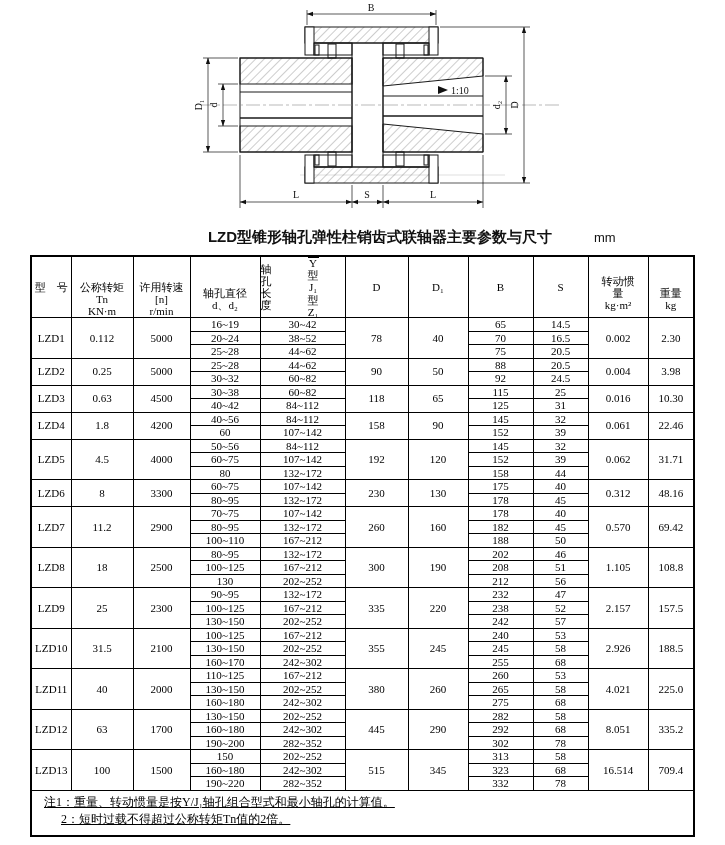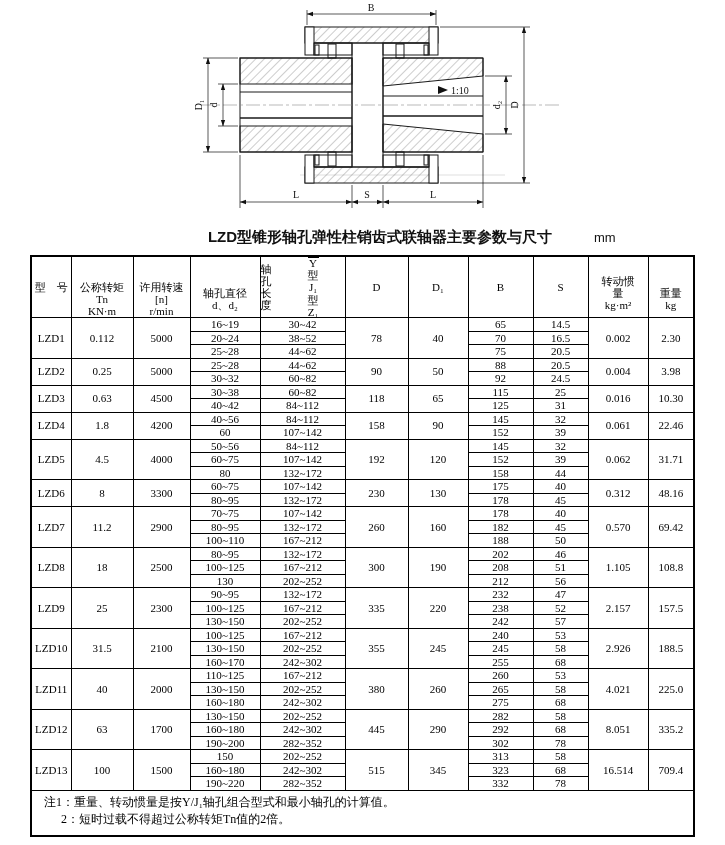--- a/index.html
+++ b/index.html
@@ -22,21 +22,21 @@
   .spec th,.spec td{border:1px solid #000;padding:0;margin:0;text-align:center;vertical-align:middle;
              font-size:11px;font-weight:400;line-height:1.1;color:#000;overflow:hidden;}
   .spec thead tr{height:60px;}
   .spec tbody tr{height:13.5px;}
   .hstack{display:flex;flex-direction:column;justify-content:flex-end;align-items:center;height:60px;box-sizing:border-box;}
   .hstack.sb{justify-content:flex-end;padding:6px 8px;}
   .rows3{display:flex;flex-direction:row;height:60px;}
   .rows3>div{flex:1;display:flex;align-items:center;justify-content:center;}
   .rows3>div+div{border-top:1px solid #000;margin-left:36px;}
   .spec tfoot td{text-align:left;vertical-align:top;padding:3px 4px 7px 12px;font-size:12px;}
-  .note{line-height:17px;}
+  .note{line-height:17px;text-decoration:underline;}
   .note.n2{padding-left:17px;}
 </style>
 </head>
 <body>
 
 <div class="page">
 
   <svg class="drawing" width="725" height="222" viewBox="0 0 725 222">
     <defs>
       <pattern id="hatch" patternUnits="userSpaceOnUse" width="6" height="6" patternTransform="rotate(45)">

